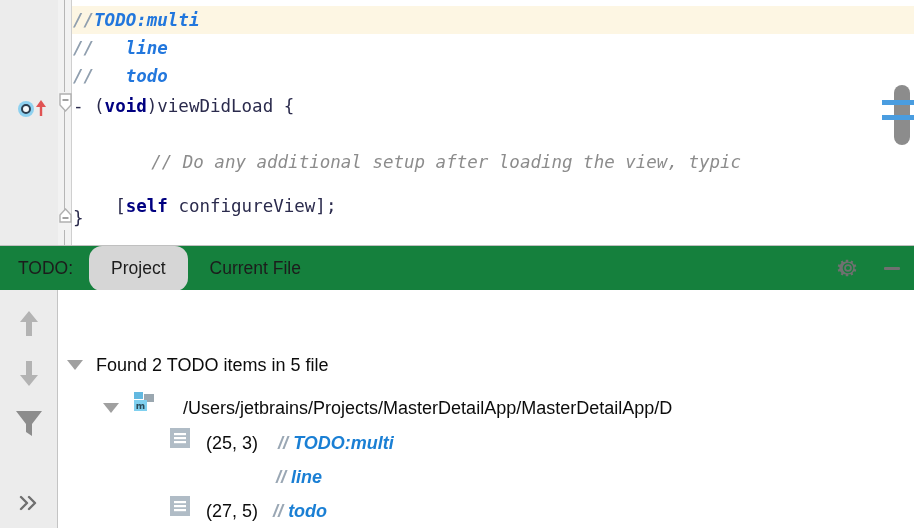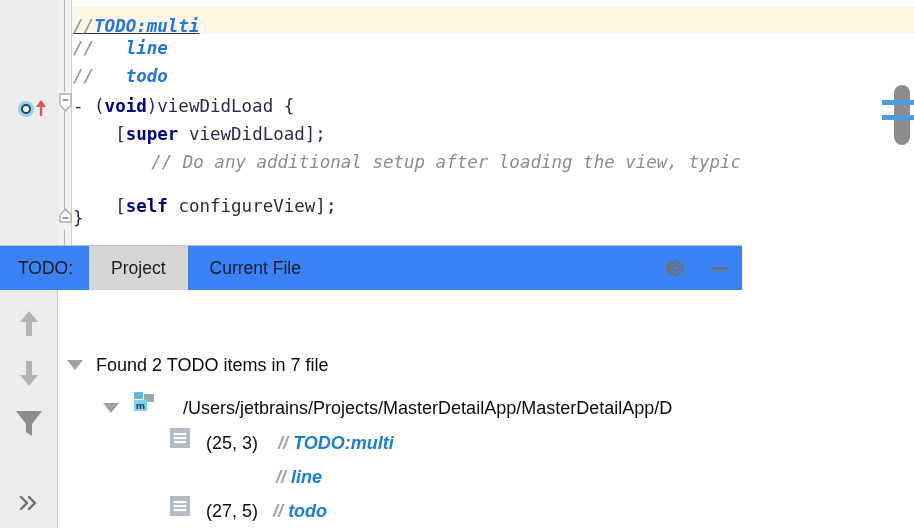--- a/index.html
+++ b/index.html
@@ -71,34 +71,34 @@
     position: absolute; left: -6px; width: 40px; height: 5px;
     background: #4a9de0;
   }
 
   
   .todo-window {
     position: absolute; left: 0; top: 245px; width: 914px; height: 283px;
     background: #ffffff;
   }
   .todo-header {
-    position: absolute; left: 0; top: 0; width: 742px; height: 45px;
-    background: #3b82f6;
+    position: absolute; left: 0; top: 0; width: 914px; height: 45px;
+    background: #15803d;
     border-top: 1px solid #c0c0c0;
     display: flex; align-items: center;
   }
   .todo-title {
     padding-left: 18px; padding-right: 16px;
     font-size: 17.5px; color: #1c1c1c;
   }
   .todo-tab {
     height: 45px; display: flex; align-items: center;
     padding: 0 22px; font-size: 17.5px; color: #1c1c1c; cursor: default;
   }
-  .todo-tab.active { background: #d6d6d6; }
+  .todo-tab.active { background: #d6d6d6; border-radius: 13px; }
   .header-spacer { flex: 1 1 auto; }
   .hdr-btn {
     width: 44px; height: 45px; display: flex; align-items: center; justify-content: center;
   }
 
   .todo-sidebar {
     position: absolute; left: 0; top: 45px; width: 58px; height: 238px;
     background: #ececec; border-right: 1px solid #c4c4c4;
   }
   .side-btn {
@@ -159,25 +159,24 @@
     </div>
 
     <div class="fold-widget" style="top:208px;">
       <svg width="13" height="16" viewBox="0 0 13 16">
         <path d="M6.5 1 L12 7 V14 H1 V7 Z" fill="#ffffff" stroke="#b0b0b0" stroke-width="1.4"></path>
         <path d="M3.5 10 H9.5" stroke="#8a8a8a" stroke-width="1.6"></path>
       </svg>
     </div>
 
     <div class="code-layer" id="code-layer">
-        <div class="code-line" style="top: 12px; text-decoration: underline;"><span class="tok-comment-slashes">//</span><span class="tok-todo">TODO:multi</span></div>
+        <div class="code-line" style="top: 6px;"><span class="tok-comment-slashes">//</span><span class="tok-todo">TODO:multi</span></div>
         <div class="code-line" style="top: 34px;"><span class="tok-comment-slashes">//</span><span class="tok-todo">   line</span></div>
         <div class="code-line" style="top: 62px;"><span class="tok-comment-slashes">//</span><span class="tok-todo">   todo</span></div>
         <div class="code-line" style="top: 92px;"><span class="tok-plain">- (</span><span class="tok-kw">void</span><span class="tok-plain">)viewDidLoad {</span></div>
-        <div class="code-line" style="top: 120px;"><span class="tok-plain">    [</span><span class="tok-kw">super</span><span class="tok-plain"> viewDidLoad];</span></div>
         <div class="code-line" style="top: 148px;"><span class="tok-comment">    // Do any additional setup after loading the view, typic</span></div>
         <div class="code-line" style="top: 176px; margin-top: 16px;"><span class="tok-plain">    [</span><span class="tok-kw">self</span><span class="tok-plain"> configureView];</span></div>
         <div class="code-line" style="top: 204px;"><span class="tok-plain">}</span></div>
       </div>
 
     <div class="ed-scroll-track">
       <div class="ed-scroll-thumb"></div>
       <div class="ed-mark" style="top:100px;"></div>
       <div class="ed-mark" style="top:115px;"></div>
     </div>
@@ -231,21 +230,21 @@
           <path d="M5 5 L11 11 L5 17" stroke="#6f6f6f" stroke-width="2.4" fill="none" stroke-linecap="round" stroke-linejoin="round"></path>
           <path d="M13 5 L19 11 L13 17" stroke="#6f6f6f" stroke-width="2.4" fill="none" stroke-linecap="round" stroke-linejoin="round"></path>
         </svg>
       </div>
     </div>
 
     <div class="todo-tree">
 
       <div class="tree-row" style="left:8px; top:58px;">
         <span class="tri"></span>
-        <span>Found 2 TODO items in 7 file</span>
+        <span>Found 2 TODO items in 5 file</span>
       </div>
 
       <div class="tree-row" style="left:44px; top:100px;">
         <span class="tri"></span>
         <span class="mod-icon">
           <svg width="24" height="24" viewBox="0 0 24 24">
             <rect x="2" y="2" width="9" height="7" fill="#62b8e0"></rect>
             <rect x="12" y="4" width="10" height="8" fill="#9aa7b0"></rect>
             <rect x="2" y="10" width="13" height="11" fill="#7fd0ef"></rect>
             <text x="8.5" y="19" font-family="DejaVu Sans, sans-serif" font-size="9" font-weight="bold" fill="#2b4a58" text-anchor="middle">m</text>

